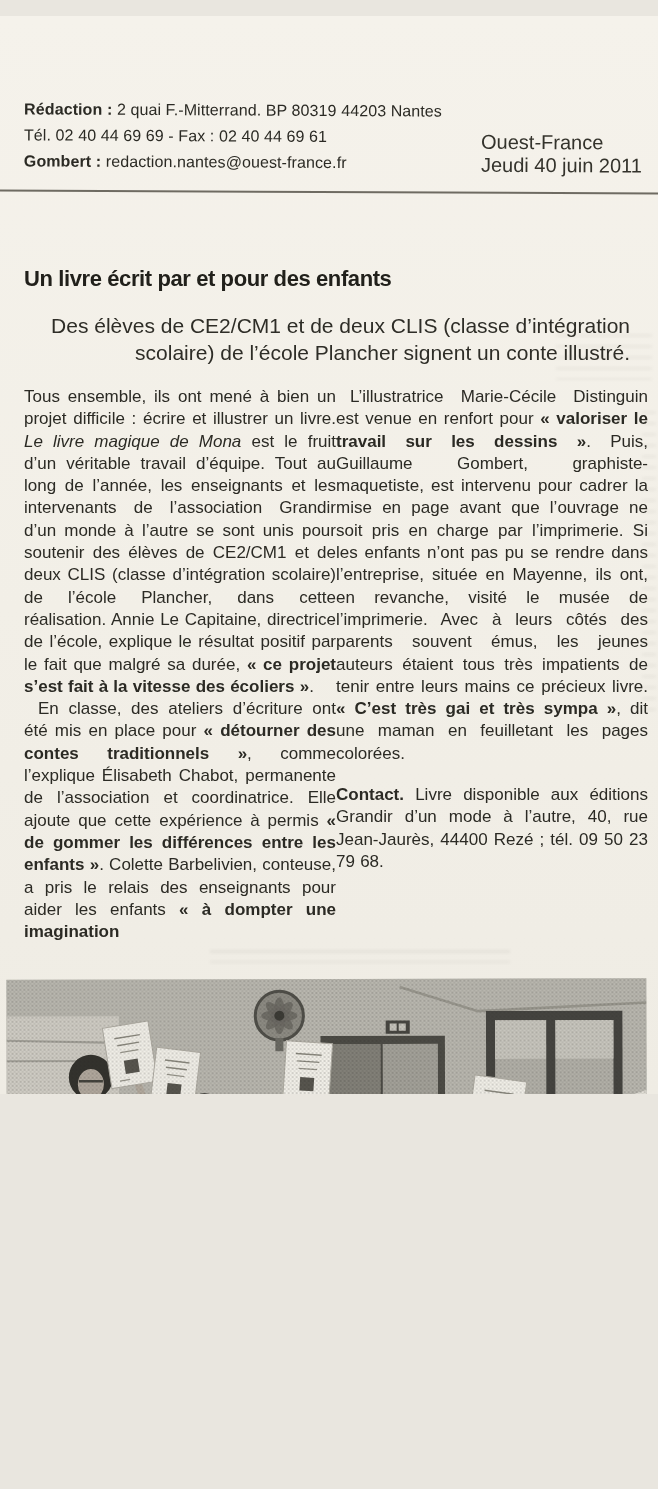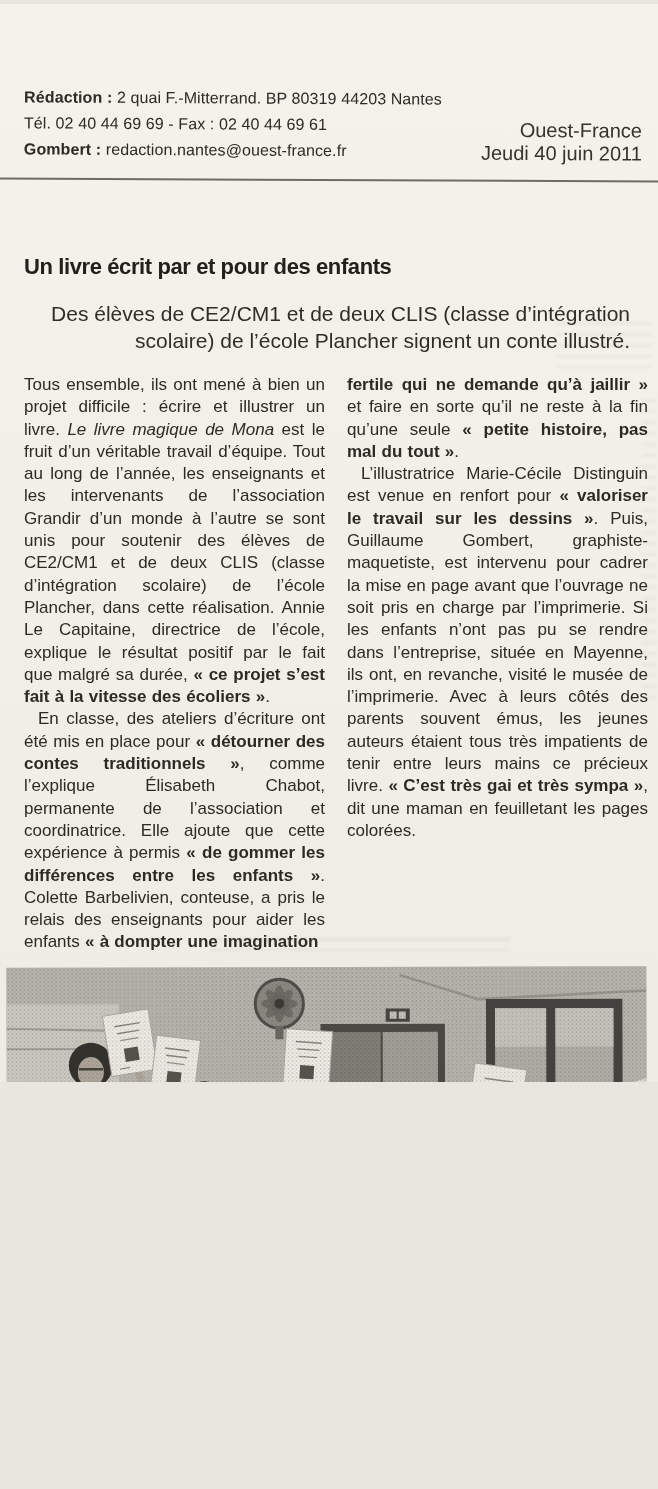--- a/index.html
+++ b/index.html
@@ -1,34 +1,34 @@
 <!DOCTYPE html>
 <html lang="fr"><head>
 <meta charset="utf-8">
 <style>
   html,body{margin:0;padding:0;background:#e9e6df;}
   .page{
-    position:relative;width:658px;height:1078px;margin:4px auto;overflow:hidden;
+    position:relative;width:658px;height:1078px;margin:16px auto;overflow:hidden;
     background:linear-gradient(180deg,#f5f2eb 0%,#f2efe7 55%,#efece4 100%);
     font-family:"Liberation Sans",sans-serif;color:#2b2a24;
   }
   
   .masthead{position:absolute;top:82px;left:24px;right:16px;display:flex;
     justify-content:space-between;align-items:flex-end;transform:rotate(.3deg);}
   .contact-block p{margin:0;font-size:16px;line-height:26px;letter-spacing:.1px;}
-  .edition-block p{margin:0;font-size:20px;line-height:23px;text-align:right;color:#34332c;}
+  .edition-block p{margin:0;font-size:20px;line-height:23px;color:#34332c;}
   .rule{position:absolute;top:175px;left:0;right:0;height:0;border:none;
     border-top:2px solid #6e6b62;transform:rotate(.25deg);margin:0;}
   
   .headline{position:absolute;top:250px;left:24px;margin:0;font-size:22px;
     font-weight:700;letter-spacing:-.4px;color:#21201b;}
   .standfirst{position:absolute;top:297px;left:24px;width:606px;margin:0;
     font-size:21px;line-height:26.5px;font-weight:400;color:#2e2d27;text-align:right;}
   .columns{position:absolute;top:370px;left:24px;width:624px;
-    display:grid;grid-template-columns:1fr 1fr;column-gap:22px;}
+    display:grid;grid-template-columns:1fr 1fr;}
   .para{margin:0;font-size:17px;line-height:22.3px;text-align:justify;
     color:#2b2a24;word-spacing:.5px;}
   .para.indent{text-indent:14px;}
   .para.contact{margin-top:19px;}
   .seg-bold{font-weight:700;}
   .seg-italic{font-style:italic;}
   
   .figure{position:absolute;top:963px;left:7px;width:640px;margin:0;}
   .photo{position:relative;width:640px;height:485px;background:#c3c1b9;
     transform:rotate(-.15deg);overflow:hidden;}
@@ -69,22 +69,22 @@
   <main>
     <h1 class="headline">Un livre écrit par et pour des enfants</h1>
     <p class="standfirst">Des élèves de CE2/CM1 et de deux CLIS (classe d’intégration scolaire) de l’école Plancher signent un conte illustré.</p>
 
     <div class="columns">
       <div class="col">
         <p class="para"><span>Tous ensemble, ils ont mené à bien un projet difficile : écrire et illustrer un livre. </span><span class="seg-italic">Le livre magique de Mona</span><span> est le fruit d’un véritable travail d’équipe. Tout au long de l’année, les enseignants et les intervenants de l’association Grandir d’un monde à l’autre se sont unis pour soutenir des élèves de CE2/CM1 et de deux CLIS (classe d’intégration scolaire) de l’école Plancher, dans cette réalisation. Annie Le Capitaine, directrice de l’école, explique le résultat positif par le fait que malgré sa durée, </span><span class="seg-bold">« ce projet s’est fait à la vitesse des écoliers »</span><span>.</span></p>
         <p class="para indent"><span>En classe, des ateliers d’écriture ont été mis en place pour </span><span class="seg-bold">« détourner des contes traditionnels »</span><span>, comme l’explique Élisabeth Chabot, permanente de l’association et coordinatrice. Elle ajoute que cette expérience à permis </span><span class="seg-bold">« de gommer les différences entre les enfants »</span><span>. Colette Barbelivien, conteuse, a pris le relais des enseignants pour aider les enfants </span><span class="seg-bold">« à dompter une imagination</span></p>
       </div>
       <div class="col">
-        <p class="para"><span class="seg-bold">fertile qui ne demande qu’à jaillir »</span><span> et faire en sorte qu’il ne reste à la fin qu’une seule </span><span class="seg-bold">« petite histoire, pas mal du tout »</span><span>.</span></p>
         <p class="para indent"><span>L’illustratrice Marie-Cécile Distinguin est venue en renfort pour </span><span class="seg-bold">« valoriser le travail sur les dessins »</span><span>. Puis, Guillaume Gombert, graphiste-maquetiste, est intervenu pour cadrer la mise en page avant que l’ouvrage ne soit pris en charge par l’imprimerie. Si les enfants n’ont pas pu se rendre dans l’entreprise, située en Mayenne, ils ont, en revanche, visité le musée de l’imprimerie. Avec à leurs côtés des parents souvent émus, les jeunes auteurs étaient tous très impatients de tenir entre leurs mains ce précieux livre. </span><span class="seg-bold">« C’est très gai et très sympa »</span><span>, dit une maman en feuilletant les pages colorées.</span></p>
+        <p class="para contact"><span class="seg-bold">Contact.</span><span> Livre disponible aux éditions Grandir d’un mode à l’autre, 40, rue Jean-Jaurès, 44400 Rezé ; tél. 09 50 23 79 68.</span></p>
       </div>
     </div>
 
     <figure class="figure">
       <div class="photo">
         <svg viewBox="0 0 638 477" preserveAspectRatio="none" aria-hidden="true">
             <g>
               <rect x="0" y="0" width="638" height="477" fill="#c3c1b9"></rect>
               <rect x="0" y="0" width="638" height="150" fill="#b9b7af"></rect>
               <rect x="0" y="36" width="112" height="235" fill="#cfccc4"></rect>

